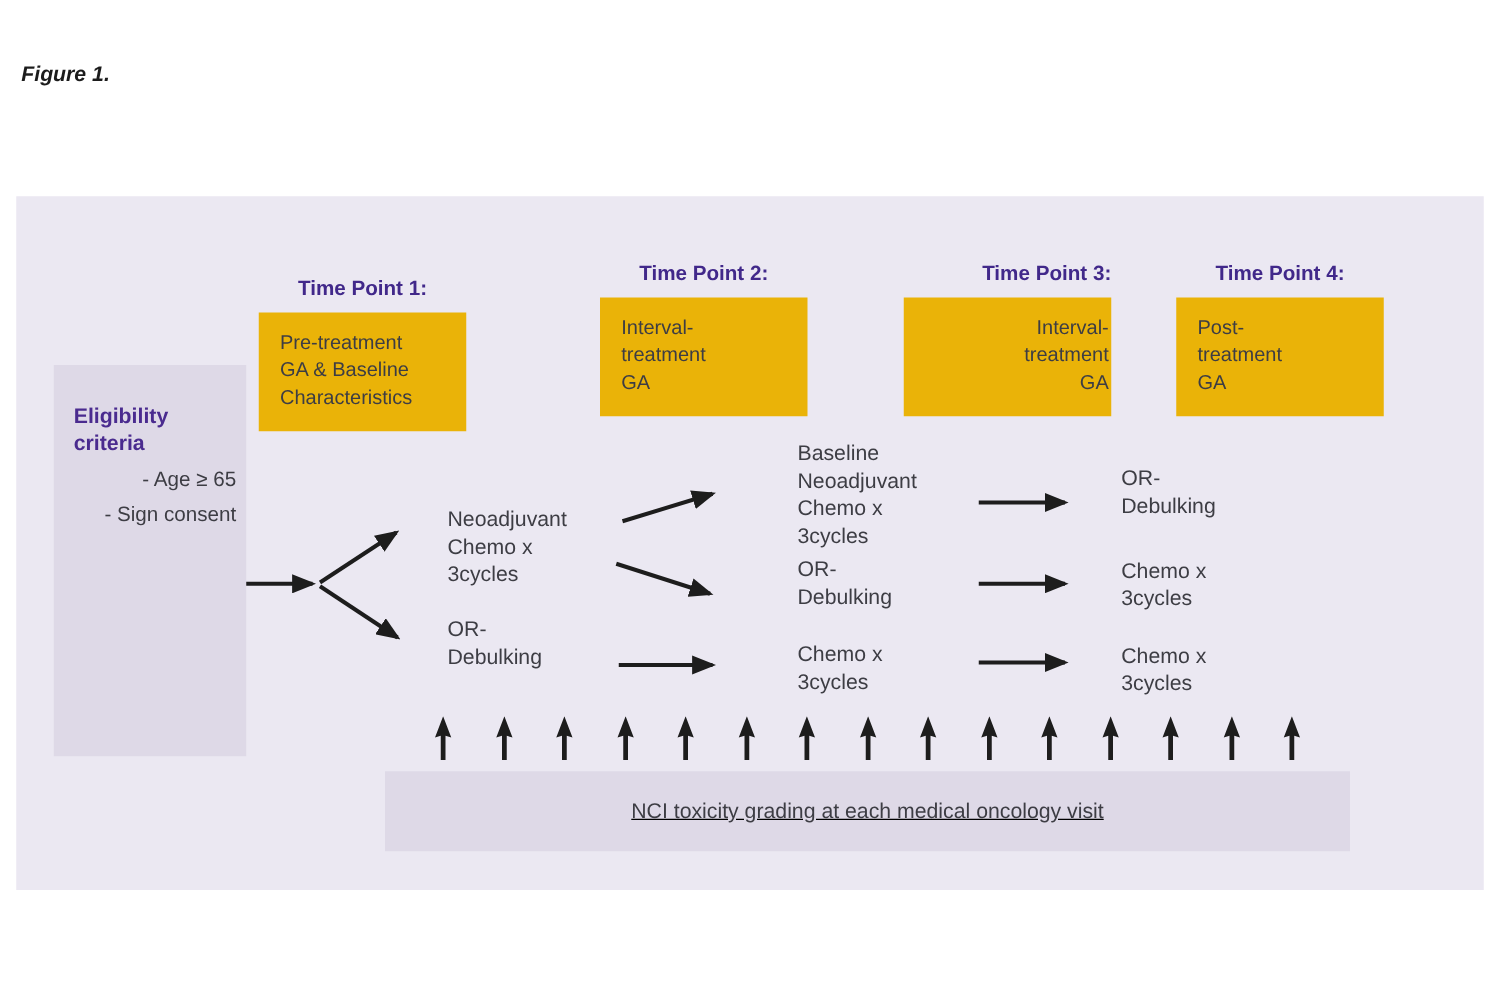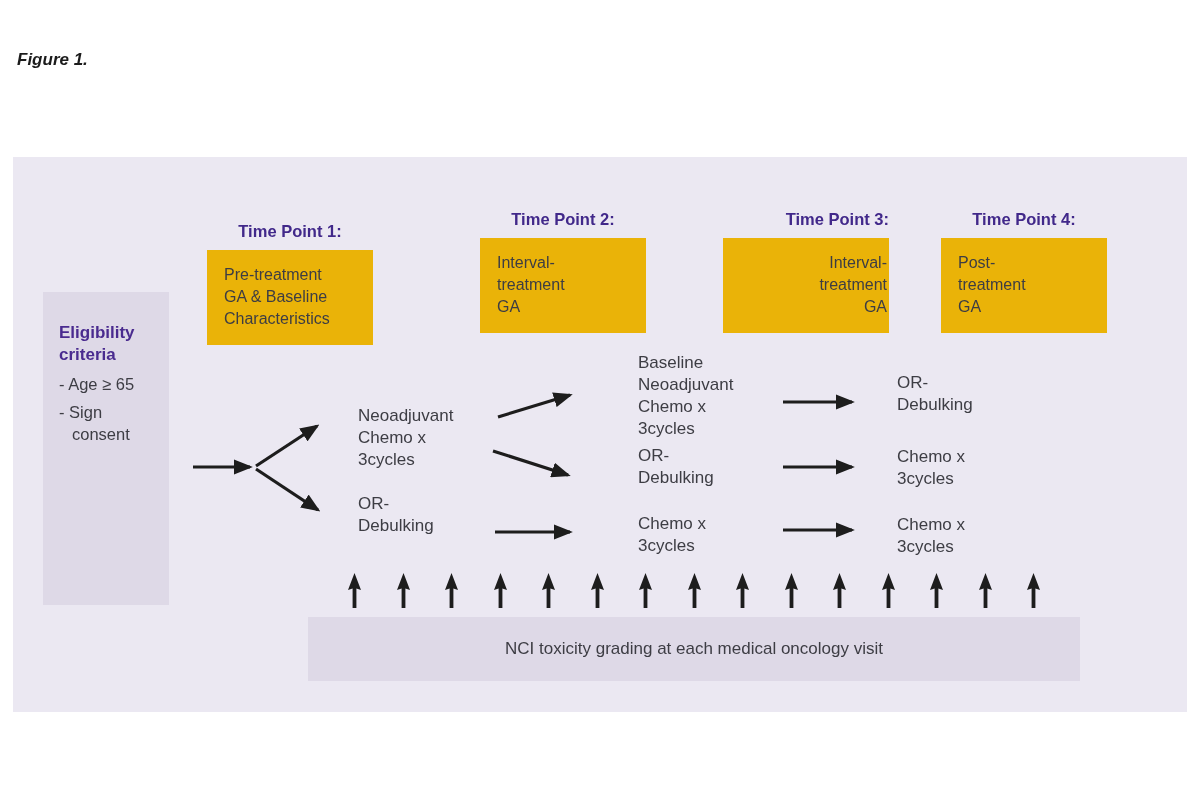--- a/index.html
+++ b/index.html
@@ -60,35 +60,35 @@
     white-space: pre-line;
   }
   .tp1 { left: 194px; margin-top: 12px; }
   .tp2 { left: 467px; }
   .tp3 { left: 710px; text-align: right; }
   .tp4 { left: 928px; }
 
   .eligibility-box {
     position: absolute;
     left: 30px; top: 135px;
-    width: 126px; height: 313px;
+    width: 154px; height: 313px;
     background: #ded9e7;
     box-sizing: border-box;
     padding: 30px 8px 0 16px;
     color: #3d3d44;
   }
   .eligibility-heading {
     font-size: 17px;
     font-weight: bold;
     color: #4a2b8f;
     line-height: 22px;
     white-space: pre-line;
     margin-bottom: 7px;
   }
-  .eligibility-list { list-style: none; margin: 0; padding: 0; }
+  .eligibility-list { list-style: none; margin: 0; padding: 0; text-align: right; }
   .eligibility-list li {
     font-size: 16.5px;
     line-height: 22px;
     padding-left: 13px;
     text-indent: -13px;
     margin-bottom: 6px;
   }
   .eligibility-list li::before { content: "- "; }
 
   .flow-node {
@@ -128,20 +128,21 @@
   .tox-row svg { display: block; }
 
   .nci-box {
     position: absolute;
     left: 295px; top: 460px;
     width: 772px; height: 64px;
     background: #ded9e7;
     display: flex;
     align-items: center;
     justify-content: center;
+    text-decoration: underline;
   }
   .nci-label {
     font-size: 17px;
     color: #3d3d44;
     text-align: center;
   }
 </style>
 </head>
 <body>
 

